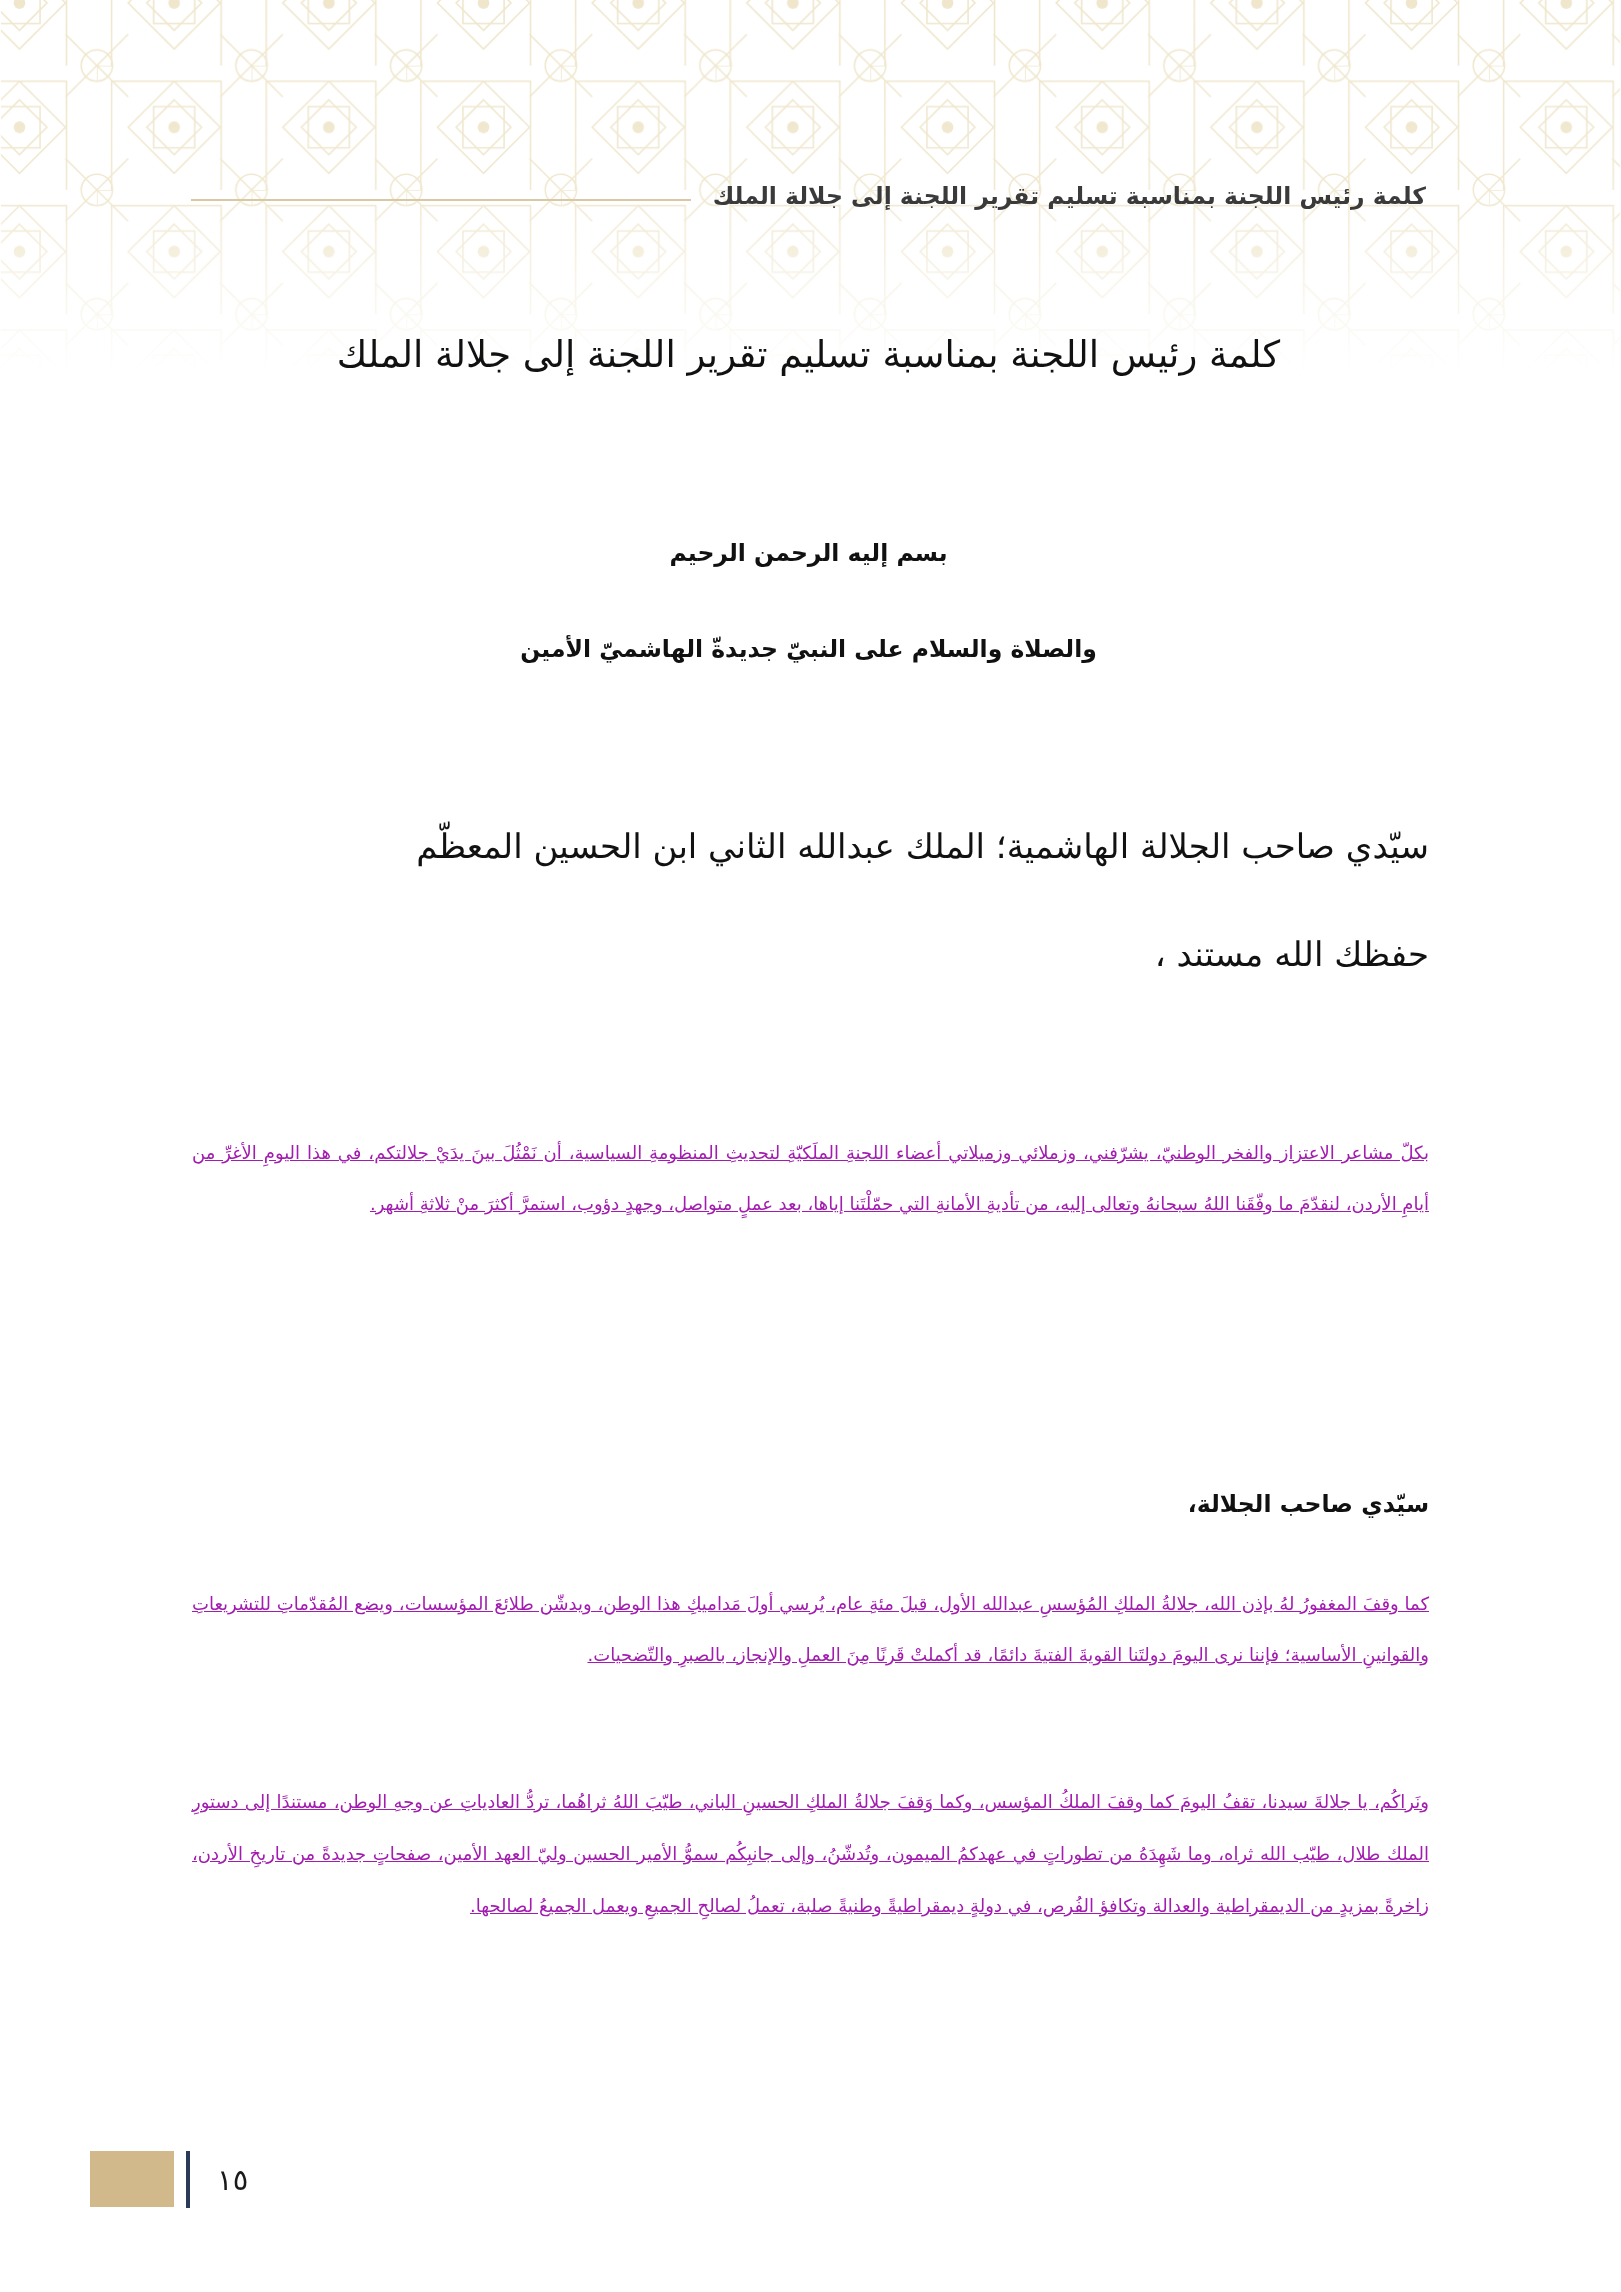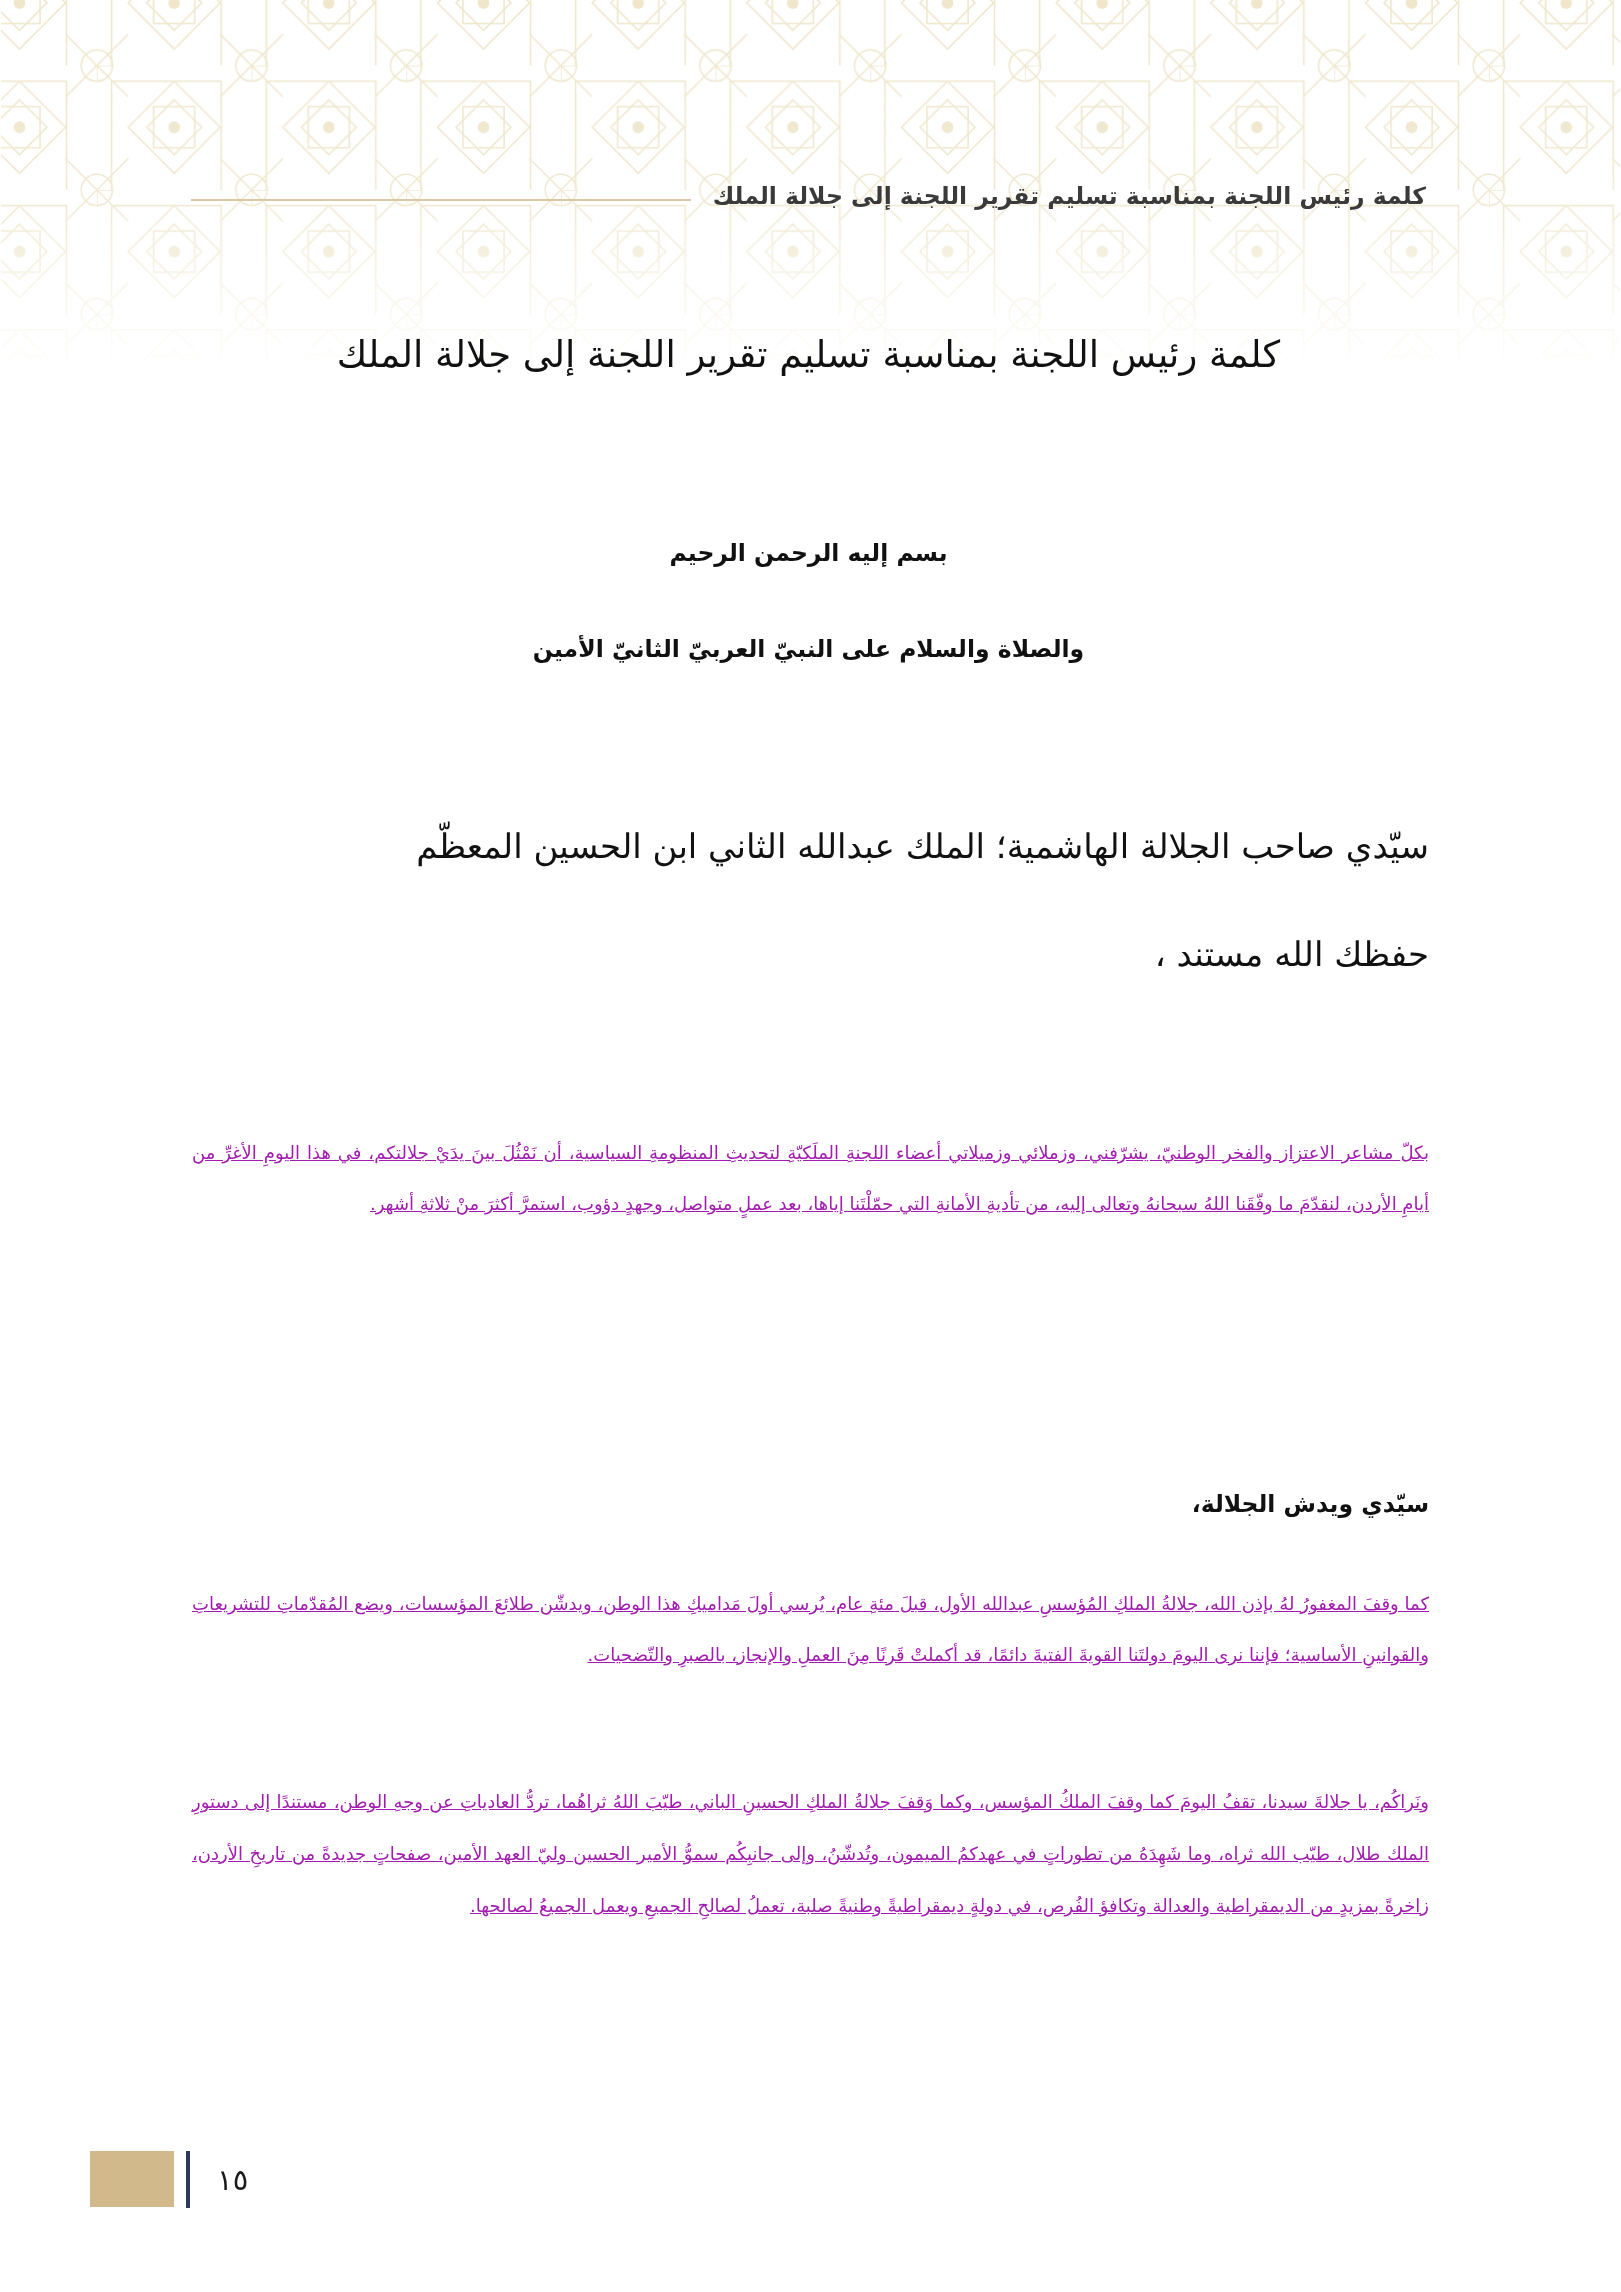--- a/index.html
+++ b/index.html
@@ -193,29 +193,29 @@
 
 <div class="running-header">
   <span class="running-header-title">كلمة رئيس اللجنة بمناسبة تسليم تقرير اللجنة إلى جلالة الملك</span>
   <span class="running-header-rule"></span>
 </div>
 
 <div class="doc-title">كلمة رئيس اللجنة بمناسبة تسليم تقرير اللجنة إلى جلالة الملك</div>
 
 <div class="basmala">بسم إليه الرحمن الرحيم</div>
 
-<div class="salat">والصلاة والسلام على النبيّ العربيّ الثانيّ الأمين</div>
+<div class="salat">والصلاة والسلام على النبيّ جديدةّ الهاشميّ الأمين</div>
 
 <div class="salutation">سيّدي صاحب الجلالة الهاشمية؛ الملك عبدالله الثاني ابن الحسين المعظّم</div>
 
 <div class="blessing">حفظك الله مستند ،</div>
 
 <p class="para p1" style="margin:0;">بكلّ مشاعر الاعتزاز والفخر الوطنيّ، يشرّفني، وزملائي وزميلاتي أعضاء اللجنةِ الملَكيّةِ لتحديثِ المنظومةِ السياسية، أن نَمْثُلَ بينَ يدَيْ جلالتكم، في هذا اليومِ الأغرِّ من أيامِ الأردن، لنقدّمَ ما وفّقَنا اللهُ سبحانهُ وتعالى إليه، من تأديةِ الأمانةِ التي حمّلْتَنا إياها، بعد عملٍ متواصل، وجهدٍ دؤوب، استمرَّ أكثرَ منْ ثلاثةِ أشهر.</p>
 
-<div class="address">سيّدي ويدش الجلالة،</div>
+<div class="address">سيّدي صاحب الجلالة،</div>
 
 <p class="para p2" style="margin:0;">كما وقفَ المغفورُ لهُ بإذن الله، جلالةُ الملكِ المُؤسسِ عبدالله الأول، قبلَ مئةِ عام، يُرسي أولَ مَداميكِ هذا الوطن، ويدشّن طلائعَ المؤسسات، ويضع المُقدّماتِ للتشريعاتِ والقوانينِ الأساسية؛ فإننا نرى اليومَ دولتَنا القويةَ الفتيةَ دائمًا، قد أكملتْ قَرنًا مِنَ العملِ والإنجاز، بالصبرِ والتّضحيات.</p>
 
 <p class="para p3" style="margin:0;">ونَراكُم، يا جلالةَ سيدنا، تقفُ اليومَ كما وقفَ الملكُ المؤسس، وكما وَقفَ جلالةُ الملكِ الحسينِ الباني، طيّبَ اللهُ ثراهُما، تردُّ العادياتِ عن وجهِ الوطن، مستندًا إلى دستورِ الملك طلال، طيّب الله ثراه، وما شَهِدَهُ من تطوراتٍ في عهدكمُ الميمون، وتُدشّنُ، وإلى جانبِكُم سموُّ الأمير الحسين وليّ العهد الأمين، صفحاتٍ جديدةً من تاريخِ الأردن، زاخرةً بمزيدٍ من الديمقراطية والعدالة وتكافؤ الفُرص، في دولةٍ ديمقراطيةً وطنيةً صلبة، تعملُ لصالحِ الجميعِ ويعمل الجميعُ لصالحها.</p>
 
 <div class="footer">
   <div class="footer-block"></div>
   <div class="footer-bar"></div>
   <span class="page-number">١٥</span>
 </div>

